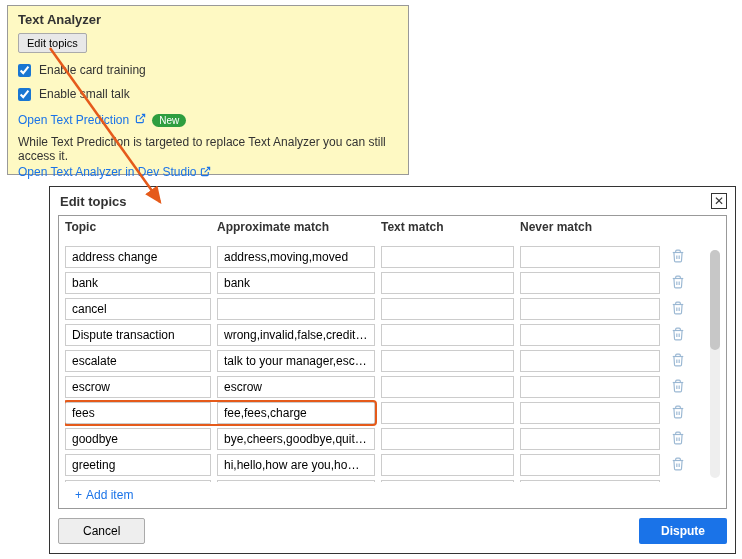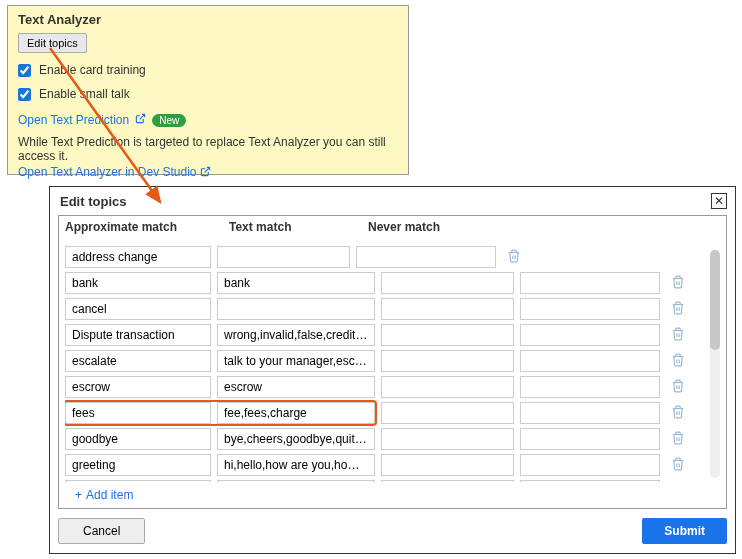--- a/index.html
+++ b/index.html
@@ -254,28 +254,30 @@
 <div class="modal">
   <div class="modal-header">
     <span class="modal-title">Edit topics</span>
     <div class="close-btn">
       <span>✕</span>
     </div>
   </div>
 
   <div class="modal-body">
     <div class="headers">
+      <div class="col-topic">Topic</div>
       <div class="col-approx">Approximate match</div>
       <div class="col-must">Text match</div>
       <div class="col-never">Never match</div>
     </div>
 
     <div class="scroll-area" id="rows-container">
         <div class="row">
           <input class="cell-input col-topic" value="address change" style="">
+          <input class="cell-input col-approx" value="address,moving,moved" style="">
           <input class="cell-input col-must" value="" style="">
           <input class="cell-input col-never" value="" style="">
           <div class="trash col-del">
             <span><svg width="14" height="14" viewBox="0 0 24 24" fill="none" stroke="currentColor" stroke-width="2">
                 <polyline points="3 6 5 6 21 6"></polyline>
                 <path d="M19 6l-1 14a2 2 0 0 1-2 2H8a2 2 0 0 1-2-2L5 6"></path>
                 <path d="M10 11v6M14 11v6"></path>
                 <path d="M8 6V4a2 2 0 0 1 2-2h4a2 2 0 0 1 2 2v2"></path>
               </svg></span>
           </div>
@@ -407,15 +409,15 @@
     </div>
 
     <div class="add-item">
       <span>+</span>
       <span>Add item</span>
     </div>
   </div>
 
   <div class="modal-footer">
     <button class="btn-cancel">Cancel</button>
-    <button class="btn-submit">Submit</button>
+    <button class="btn-submit">Dispute</button>
   </div>
 </div>
 
 </body></html>

